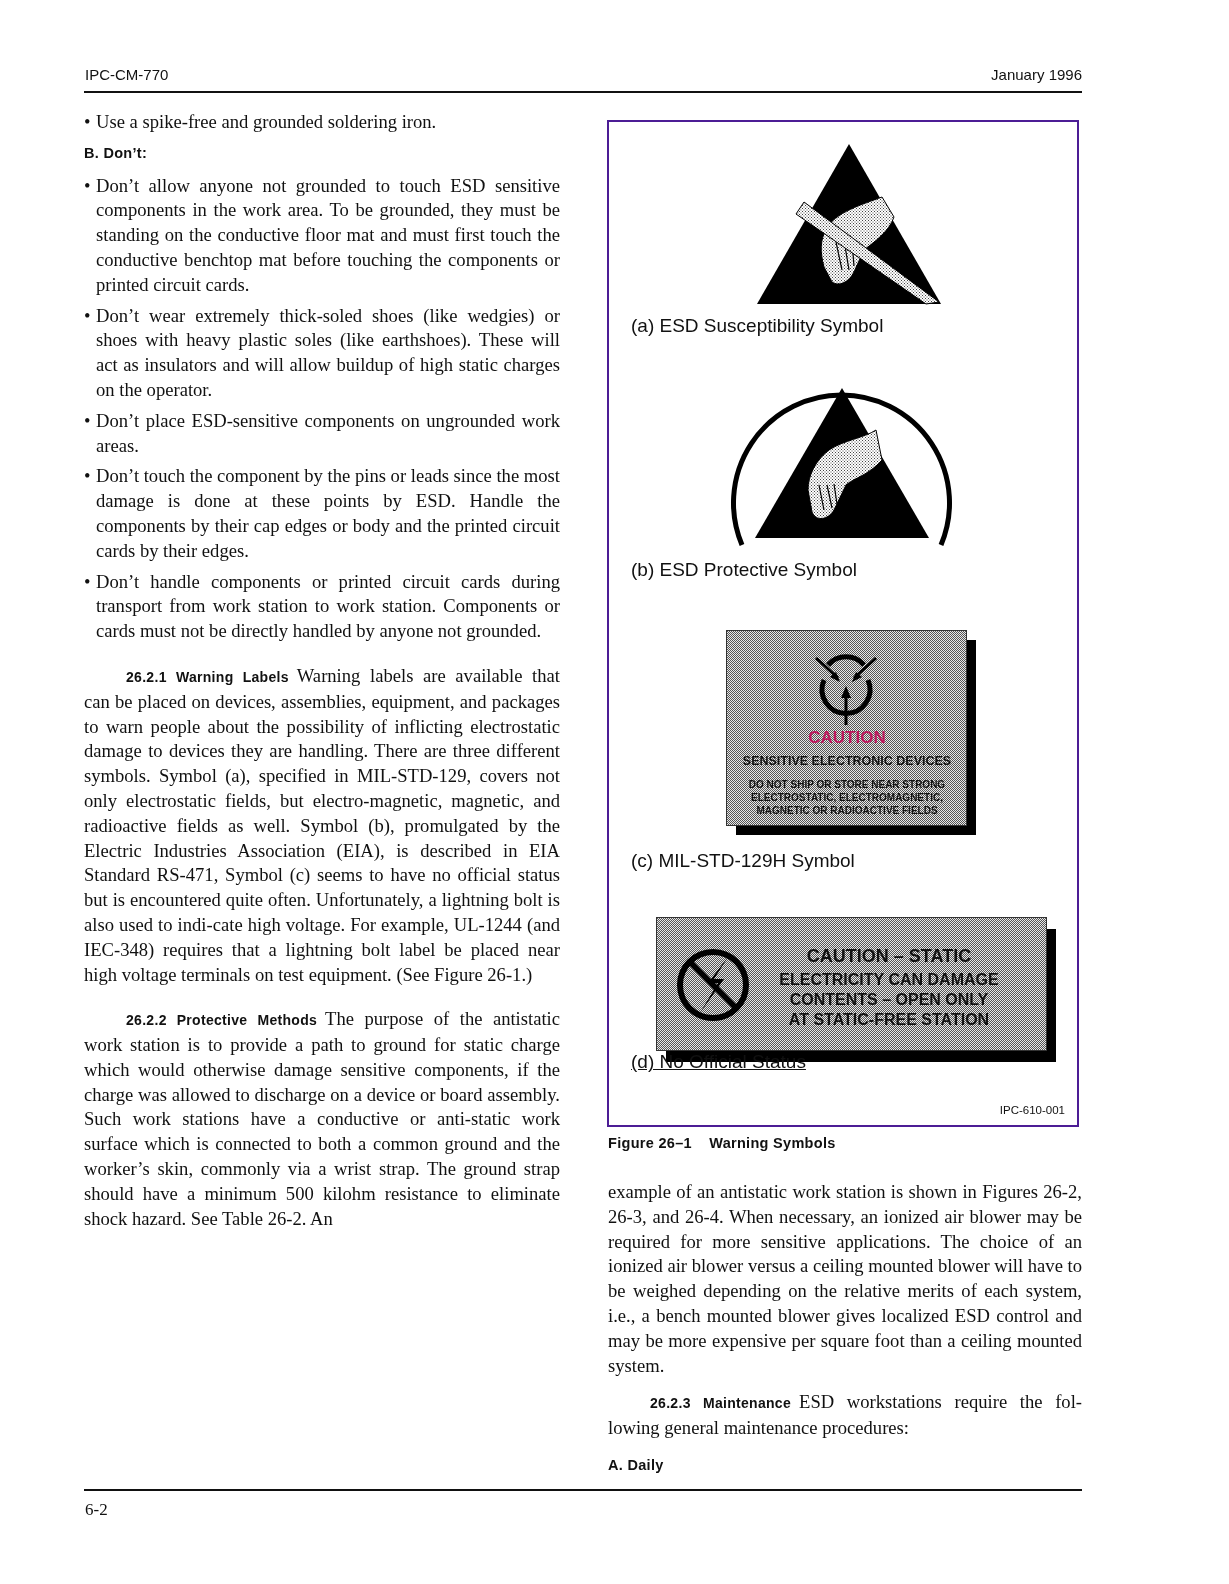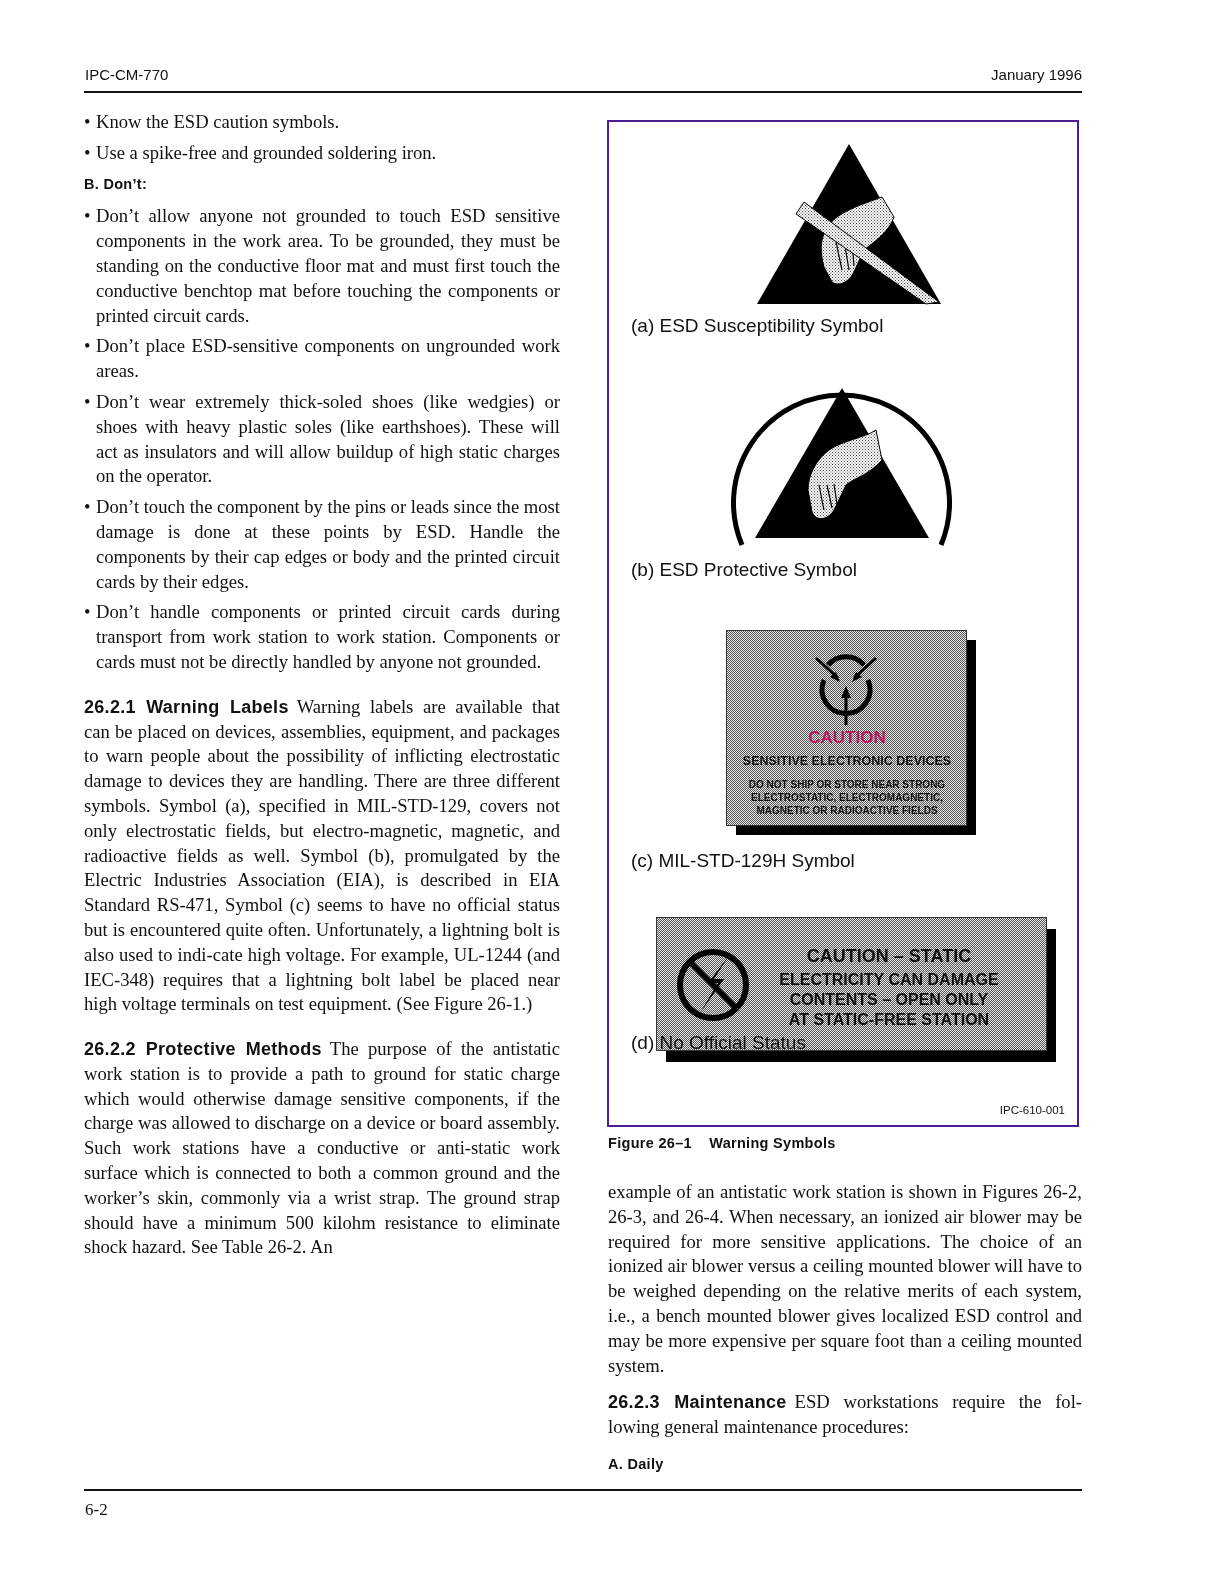--- a/index.html
+++ b/index.html
@@ -16,21 +16,21 @@
   .col-left { position: absolute; left: 84px; top: 110px; width: 476px; font-size: 18.6px; line-height: 24.8px; text-align: justify; }
   .col-right { position: absolute; left: 608px; top: 1180px; width: 474px; font-size: 18.6px; line-height: 24.8px; text-align: justify; }
 
   ul.bullets { list-style: none; margin: 0; padding: 0; }
   ul.bullets li { position: relative; padding-left: 12px; margin-bottom: 6px; }
   ul.bullets li::before { content: "\2022"; position: absolute; left: 0; top: 0; }
 
   .subhead { font-size: 14.5px; font-weight: bold; margin: 4px 0 8px 0; letter-spacing: 0.3px; }
   .para { margin: 0 0 12px 0; }
   .para.gap { margin-top: 20px; }
-  .run-head { font-size: 18px; font-weight: bold; letter-spacing: 0.3px; margin-right: 8px; }
+  .run-head { font-size: 14px; font-weight: bold; letter-spacing: 0.3px; margin-right: 8px; margin-left: 42px; }
 
   .figure-box { position: absolute; left: 607px; top: 120px; width: 472px; height: 1007px; border: 2px solid #4c1d95; box-sizing: border-box; }
   .fig-label { position: absolute; left: 22px; font-size: 19px; }
   .fig-id { position: absolute; right: 12px; font-size: 11.5px; }
   .fig-caption { position: absolute; left: 608px; top: 1135px; font-size: 14.5px; font-weight: bold; letter-spacing: 0.3px; }
 
   .sym { position: absolute; }
   .dither { fill: url(#dots); }
 </style>
 </head>
@@ -50,28 +50,27 @@
     </pattern>
   </defs>
 </svg>
 
 <div class="header-left sans">IPC-CM-770</div>
 <div class="header-right sans">January 1996</div>
 <div class="rule-top"></div>
 
 <div class="col-left serif">
   <ul class="bullets">
-    <li>Know the ESD caution symbols.</li>
     <li>Use a spike-free and grounded soldering iron.</li>
   </ul>
   <div class="subhead sans">B.  Don’t:</div>
   <ul class="bullets">
     <li>Don’t allow anyone not grounded to touch ESD sensitive components in the work area. To be grounded, they must be standing on the conductive floor mat and must first touch the conductive benchtop mat before touching the components or printed circuit cards.</li>
+    <li>Don’t wear extremely thick-soled shoes (like wedgies) or shoes with heavy plastic soles (like earthshoes). These will act as insulators and will allow buildup of high static charges on the operator.</li>
     <li>Don’t place ESD-sensitive components on ungrounded work areas.</li>
-    <li>Don’t wear extremely thick-soled shoes (like wedgies) or shoes with heavy plastic soles (like earthshoes). These will act as insulators and will allow buildup of high static charges on the operator.</li>
     <li>Don’t touch the component by the pins or leads since the most damage is done at these points by ESD. Handle the components by their cap edges or body and the printed circuit cards by their edges.</li>
     <li>Don’t handle components or printed circuit cards during transport from work station to work station. Components or cards must not be directly handled by anyone not grounded.</li>
   </ul>
   <p class="para gap">
     <span class="run-head sans">26.2.1  Warning Labels</span><span>Warning labels are available that can be placed on devices, assemblies, equipment, and packages to warn people about the possibility of inflicting electrostatic damage to devices they are handling. There are three different symbols. Symbol (a), specified in MIL-STD-129, covers not only electrostatic fields, but electro-magnetic, magnetic, and radioactive fields as well. Symbol (b), promulgated by the Electric Industries Association (EIA), is described in EIA Standard RS-471, Symbol (c) seems to have no official status but is encountered quite often. Unfortunately, a lightning bolt is also used to indi-cate high voltage. For example, UL-1244 (and IEC-348) requires that a lightning bolt label be placed near high voltage terminals on test equipment. (See Figure 26-1.)</span>
   </p>
   <p class="para gap">
     <span class="run-head sans">26.2.2  Protective Methods</span><span>The purpose of the antistatic work station is to provide a path to ground for static charge which would otherwise damage sensitive components, if the charge was allowed to discharge on a device or board assembly. Such work stations have a conductive or anti-static work surface which is connected to both a common ground and the worker’s skin, commonly via a wrist strap. The ground strap should have a minimum 500 kilohm resistance to eliminate shock hazard. See Table 26-2. An</span>
   </p>
 </div>
@@ -121,21 +120,21 @@
       <rect x="0.5" y="0.5" width="390" height="133" fill="url(#checker)" stroke="#333" stroke-width="1"></rect>
       <circle cx="57" cy="68" r="33" fill="none" stroke="#000" stroke-width="6"></circle>
       <line x1="34" y1="45" x2="80" y2="91" stroke="#000" stroke-width="6"></line>
       <polygon points="72,40 52,66 62,66 44,96 68,62 58,62" fill="#000"></polygon>
     </svg>
     <div class="sans" style="position:absolute; left:108px; width:250px; top:25px; text-align:center; font-weight:bold; font-size:18px; color:#111; line-height:28px;">CAUTION – STATIC</div>
     <div class="sans" style="position:absolute; left:108px; width:250px; top:53px; text-align:center; font-weight:bold; font-size:16px; color:#111; line-height:20px;">ELECTRICITY CAN DAMAGE</div>
     <div class="sans" style="position:absolute; left:108px; width:250px; top:73px; text-align:center; font-weight:bold; font-size:16px; color:#111; line-height:20px;">CONTENTS – OPEN ONLY</div>
     <div class="sans" style="position:absolute; left:108px; width:250px; top:93px; text-align:center; font-weight:bold; font-size:16px; color:#111; line-height:20px;">AT STATIC-FREE STATION</div>
   </div>
-  <div class="fig-label sans" style="top:910px;">(d) No Official Status</div>
+  <div class="fig-label sans" style="top:929px;text-decoration:underline;">(d) No Official Status</div>
   <div class="fig-id sans" style="top:982px;">IPC-610-001</div>
 </div>
 <div class="fig-caption sans" style="white-space:pre;">Figure 26–1    Warning Symbols</div>
 
 <div class="col-right serif">
   <p class="para">example of an antistatic work station is shown in Figures 26-2, 26-3, and 26-4. When necessary, an ionized air blower may be required for more sensitive applications. The choice of an ionized air blower versus a ceiling mounted blower will have to be weighed depending on the relative merits of each system, i.e., a bench mounted blower gives localized ESD control and may be more expensive per square foot than a ceiling mounted system.</p>
   <p class="para">
     <span class="run-head sans">26.2.3  Maintenance</span><span>ESD workstations require the fol-lowing general maintenance procedures:</span>
   </p>
   <div class="subhead sans">A.  Daily</div>

